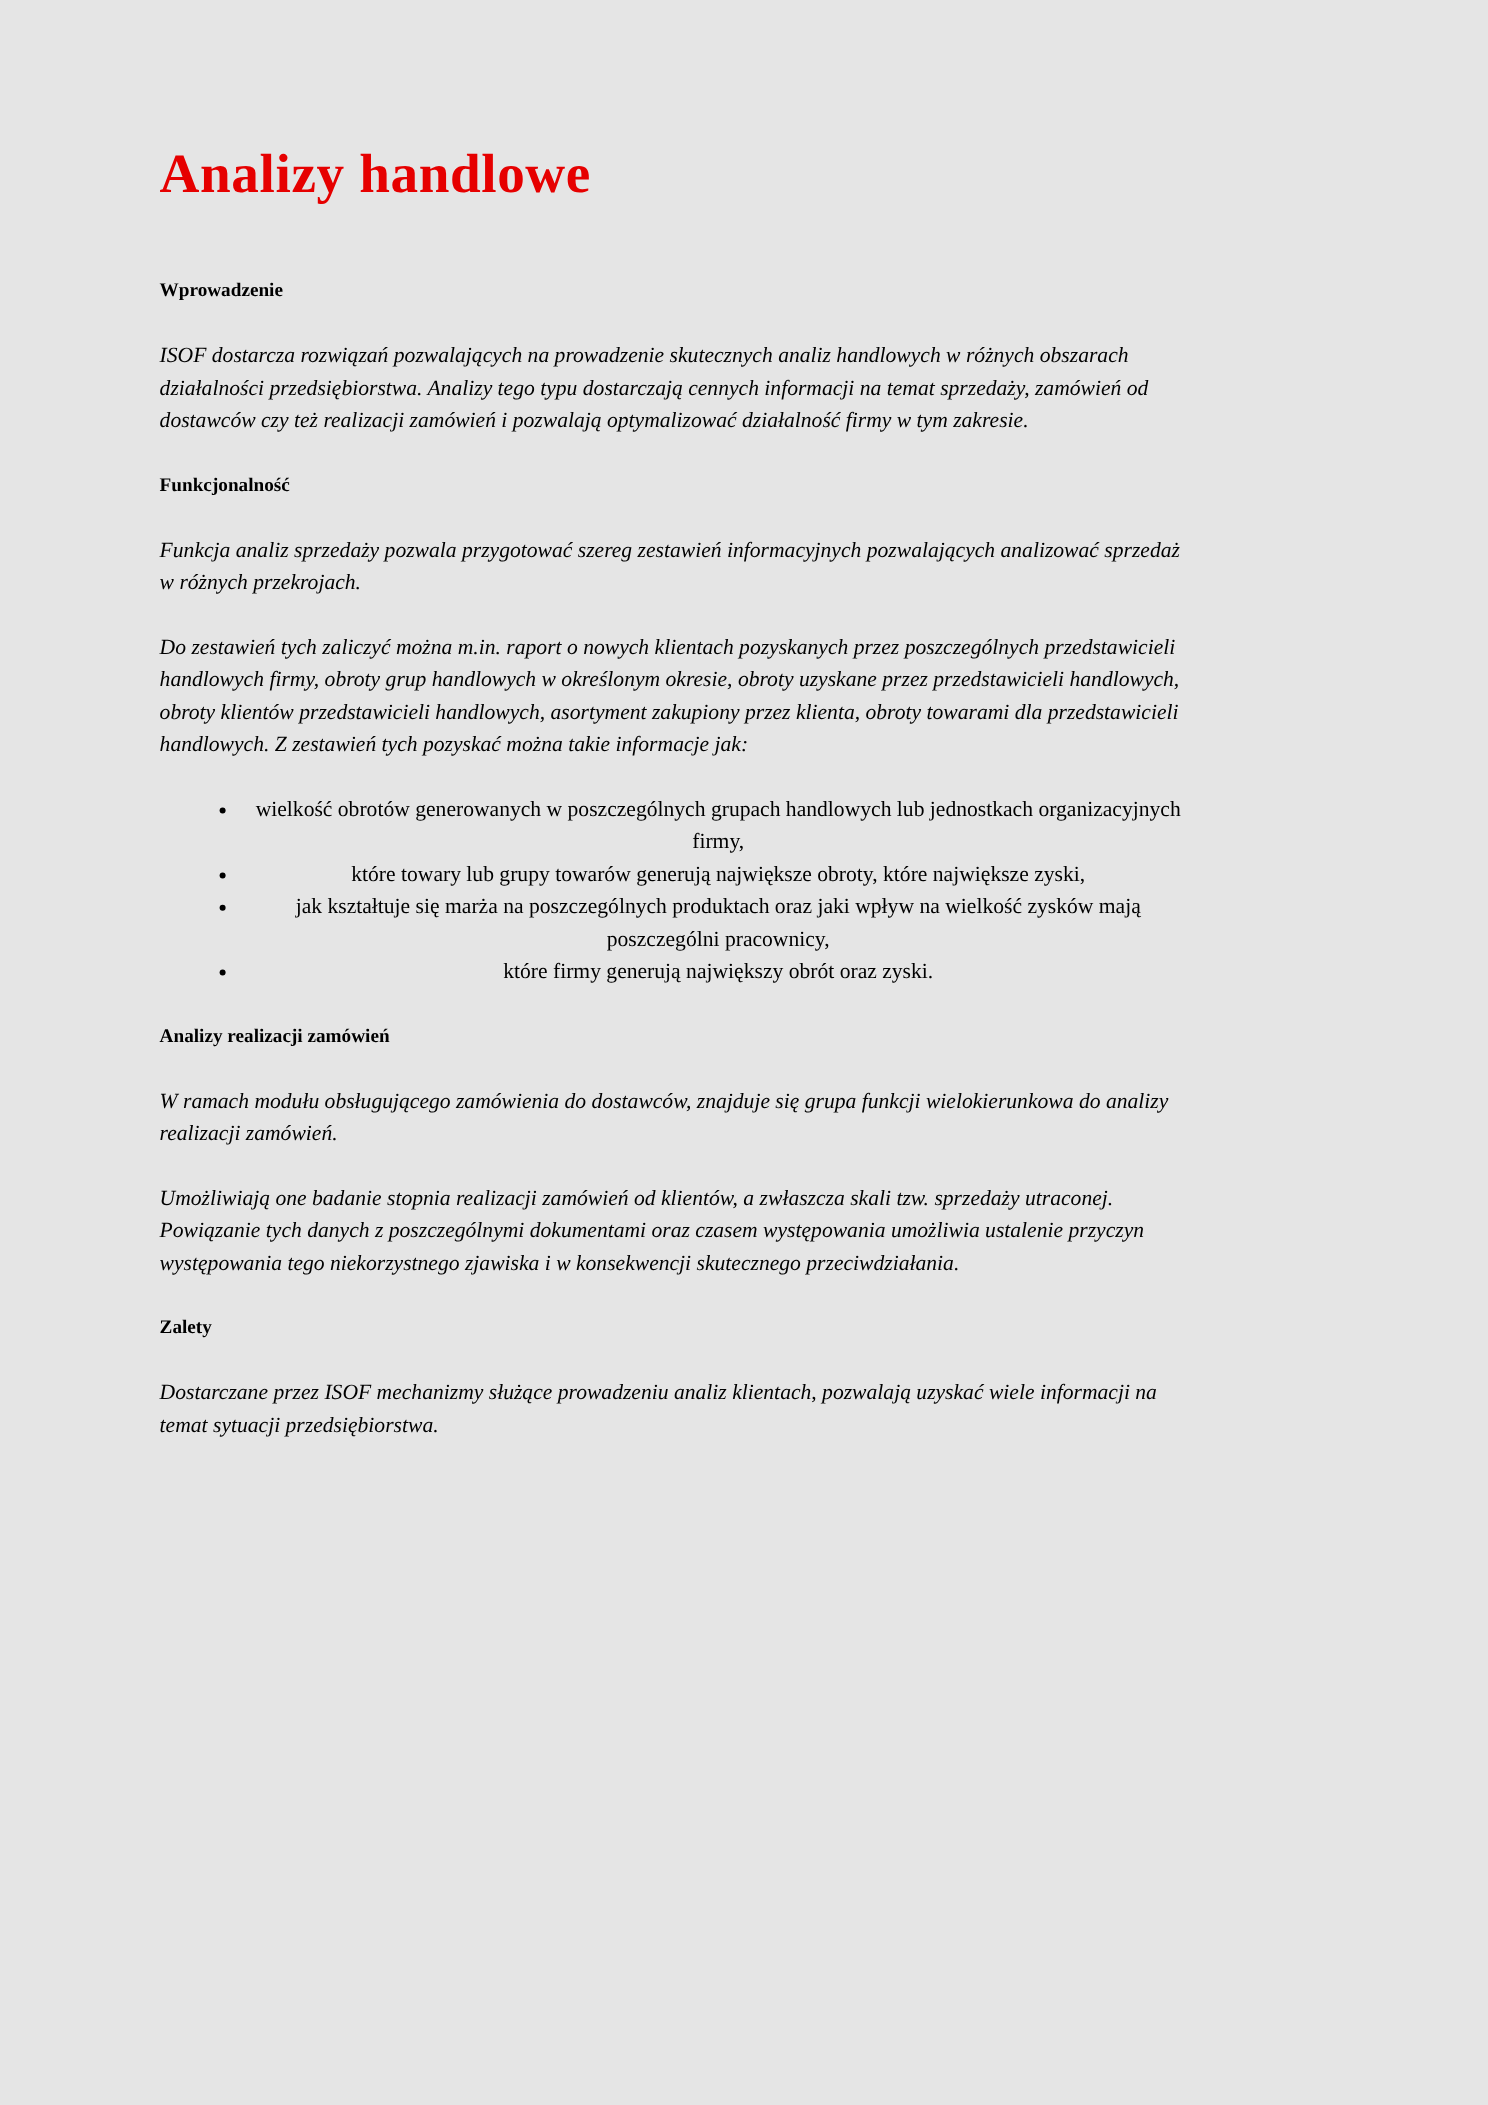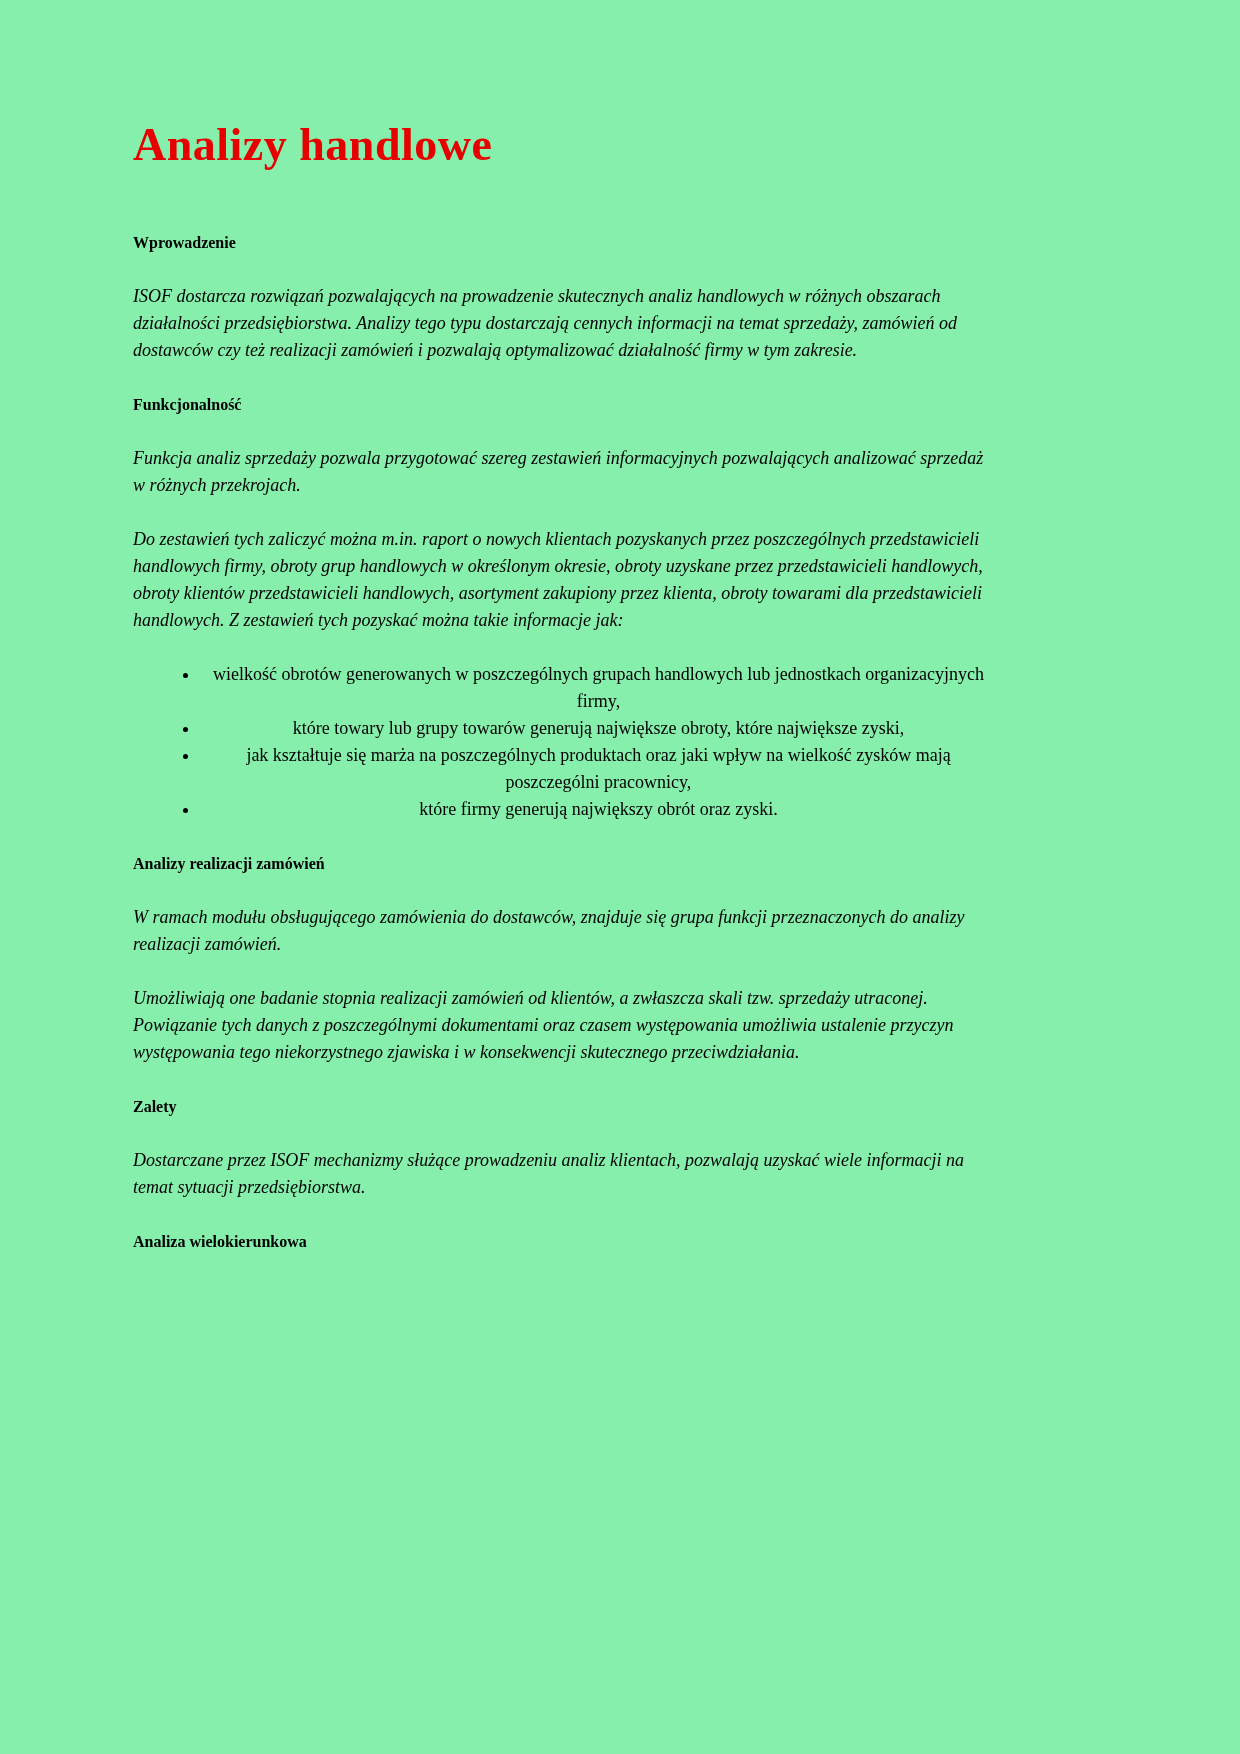--- a/index.html
+++ b/index.html
@@ -5,21 +5,21 @@
   html, body {
     margin: 0;
     padding: 0;
     background: #ffffff;
   }
   .page {
     position: relative;
     width: 1240px;
     height: 1754px;
     box-sizing: border-box;
-    background: #86efac;
+    background: #e5e5e5;
     padding: 118px 140px 0 133px;
     font-family: "Liberation Serif", "DejaVu Serif", serif;
     font-size: 18px;
     line-height: 27px;
     color: #000000;
     overflow: hidden;
   }
   .content {
     width: 862px;
   }
@@ -69,22 +69,21 @@
     <p class="para">Funkcja analiz sprzedaży pozwala przygotować szereg zestawień informacyjnych pozwalających analizować sprzedaż w różnych przekrojach.</p>
     <p class="para">Do zestawień tych zaliczyć można m.in. raport o nowych klientach pozyskanych przez poszczególnych przedstawicieli handlowych firmy, obroty grup handlowych w określonym okresie, obroty uzyskane przez przedstawicieli handlowych, obroty klientów przedstawicieli handlowych, asortyment zakupiony przez klienta, obroty towarami dla przedstawicieli handlowych. Z zestawień tych pozyskać można takie informacje jak:</p>
     <ul class="bullets">
       <li>wielkość obrotów generowanych w poszczególnych grupach handlowych lub jednostkach organizacyjnych firmy,</li>
       <li>które towary lub grupy towarów generują największe obroty, które największe zyski,</li>
       <li>jak kształtuje się marża na poszczególnych produktach oraz jaki wpływ na wielkość zysków mają poszczególni pracownicy,</li>
       <li>które firmy generują największy obrót oraz zyski.</li>
     </ul>
 
     <h2 class="sec-heading">Analizy realizacji zamówień</h2>
-    <p class="para">W ramach modułu obsługującego zamówienia do dostawców, znajduje się grupa funkcji przeznaczonych do analizy realizacji zamówień.</p>
+    <p class="para">W ramach modułu obsługującego zamówienia do dostawców, znajduje się grupa funkcji wielokierunkowa do analizy realizacji zamówień.</p>
     <p class="para">Umożliwiają one badanie stopnia realizacji zamówień od klientów, a zwłaszcza skali tzw. sprzedaży utraconej. Powiązanie tych danych z poszczególnymi dokumentami oraz czasem występowania umożliwia ustalenie przyczyn występowania tego niekorzystnego zjawiska i w konsekwencji skutecznego przeciwdziałania.</p>
 
     <h2 class="sec-heading">Zalety</h2>
     <p class="para">Dostarczane przez ISOF mechanizmy służące prowadzeniu analiz klientach, pozwalają uzyskać wiele informacji na temat sytuacji przedsiębiorstwa.</p>
 
-    <h2 class="sec-heading">Analiza wielokierunkowa</h2>
 
   </div>
 </div>
 
 </body></html>

